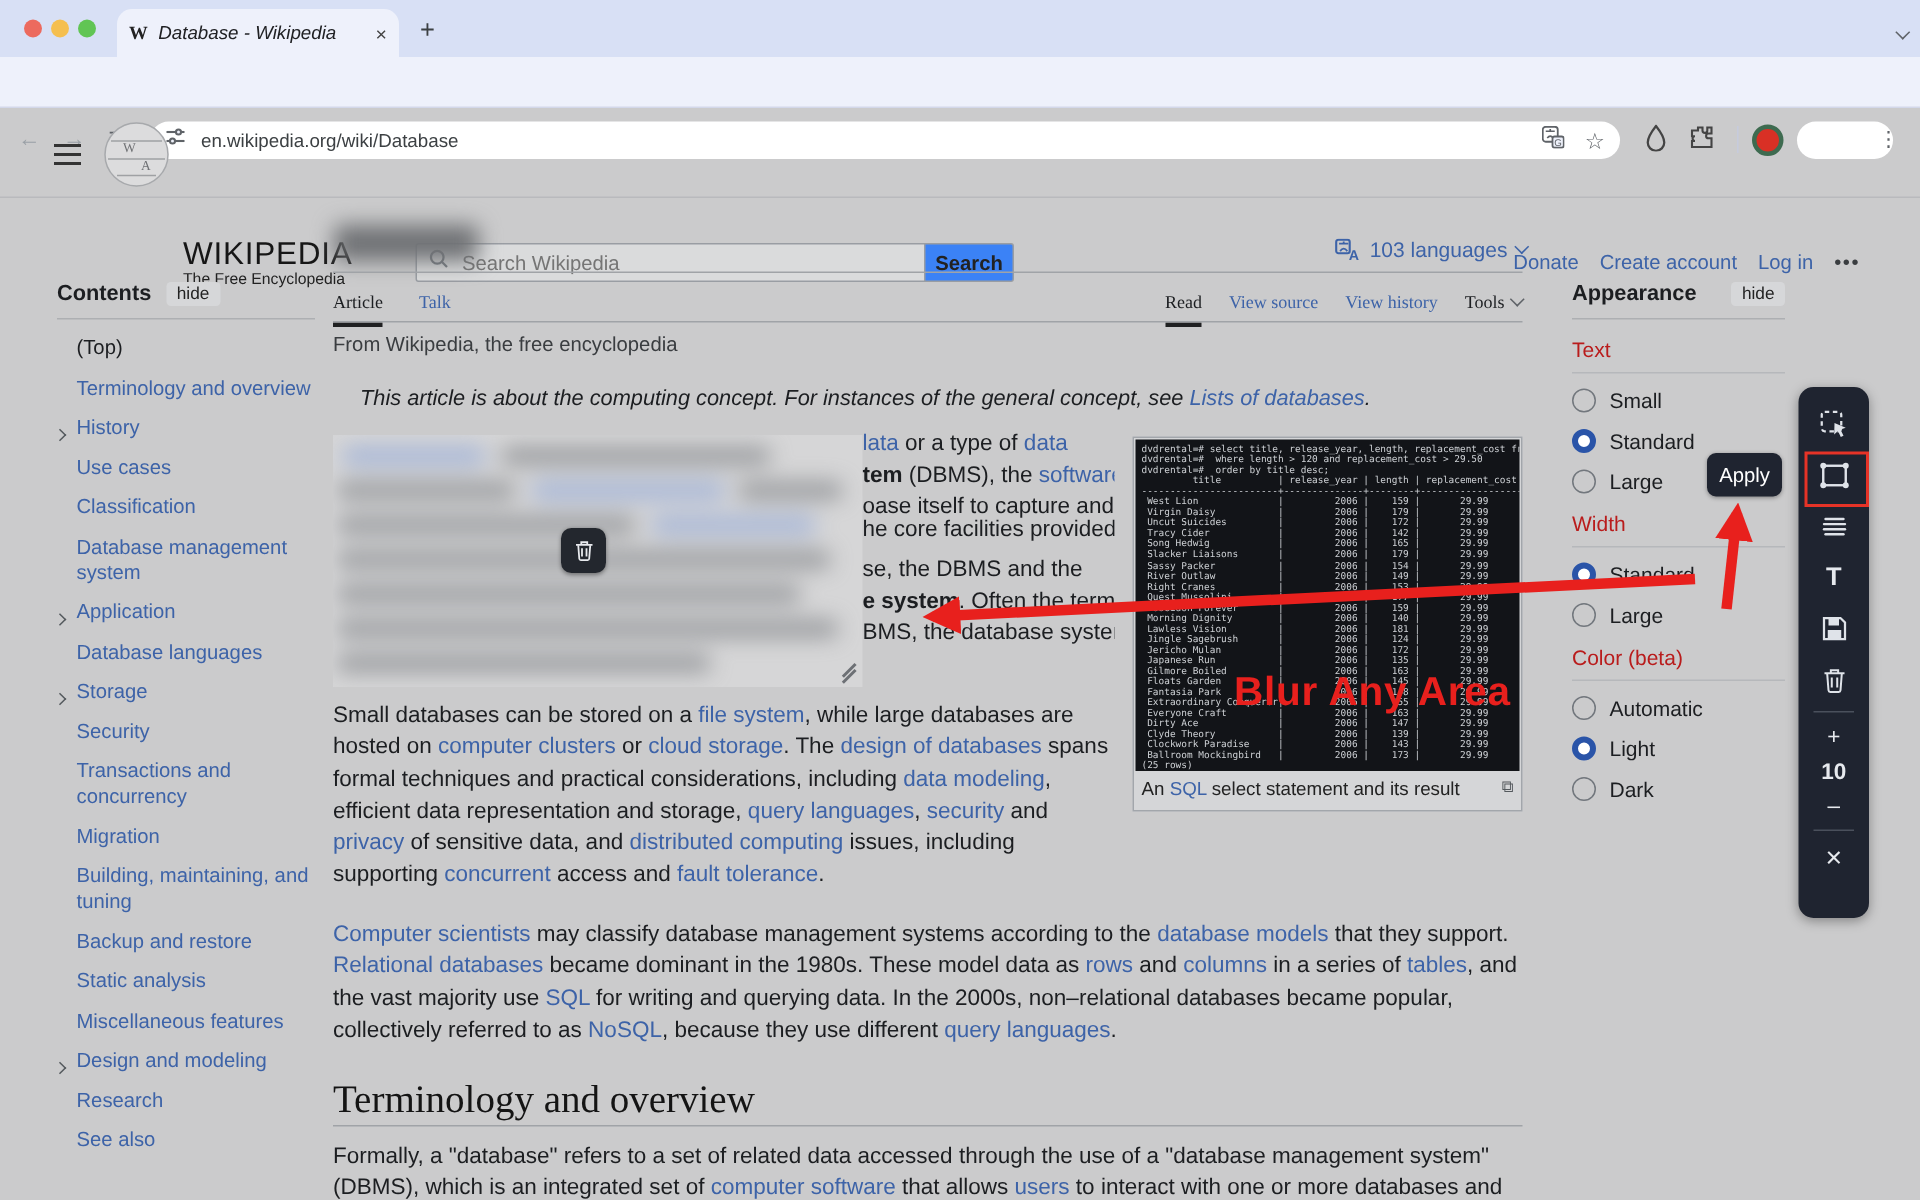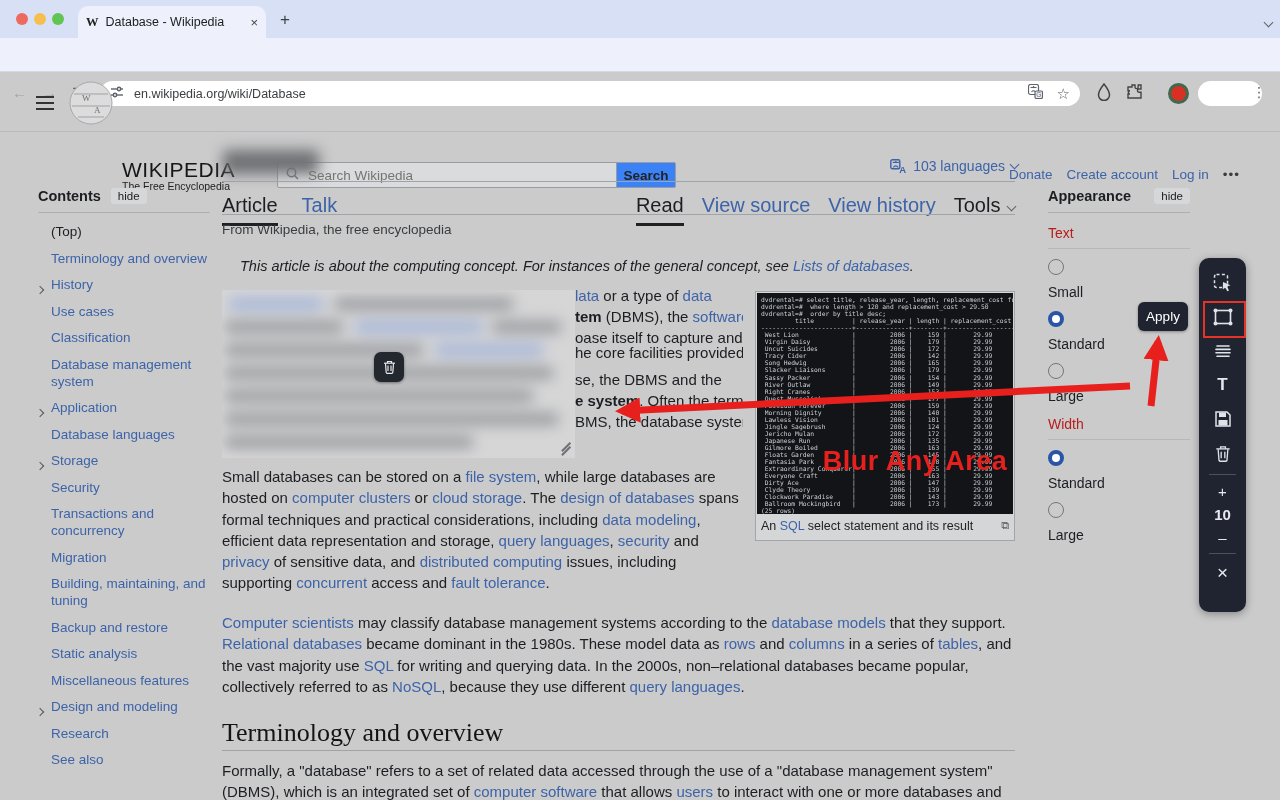--- a/index.html
+++ b/index.html
@@ -5,21 +5,21 @@
   html,body{margin:0;padding:0;background:#8e8f91;}
   #stage{position:relative;width:1280px;height:800px;overflow:hidden;
          font-family:"Liberation Sans",sans-serif;background:#cbcbcc;color:#1c1e21;}
   .abs{position:absolute;}
   
   #tabstrip{left:0;top:0;width:1280px;height:38px;background:#d8e0f5;}
   .tl{width:12px;height:12px;border-radius:50%;top:13px;}
   #tab{left:78px;top:6px;width:188px;height:32px;background:#eef1fb;border-radius:10px 10px 0 0;
        display:flex;align-items:center;padding:0 8px;box-sizing:border-box;font-size:12.5px;color:#202124;}
   #tab .fav{font-family:"Liberation Serif",serif;font-weight:bold;margin-right:7px;color:#222;}
-  #tab .ttl{flex:1;white-space:nowrap;overflow:hidden;}
+  #tab .ttl{flex:1;white-space:nowrap;overflow:hidden;font-style:italic;}
   #tab .cls{color:#444;font-size:13px;margin-left:6px;}
   #newtab{left:280px;top:10px;font-size:17px;color:#3c4043;}
   #tabchev{right:8px;top:12px;}
   #toolbar{left:0;top:38px;width:1280px;height:34px;background:#eef1fb;border-bottom:1px solid #d3d8ea;box-sizing:border-box;}
   .navic{top:46px;font-size:15px;color:#5f6368;}
   .navic.dis{color:#9aa0a6;}
   #urlpill{left:100px;top:43px;width:980px;height:25px;background:#ffffff;border-radius:13px;
            display:flex;align-items:center;padding:0 10px;box-sizing:border-box;}
   #urltext{font-size:12.5px;color:#3c4043;margin-left:10px;flex:1;}
   .chev{display:inline-block;width:6px;height:6px;border-right:1.8px solid #5f6368;border-bottom:1.8px solid #5f6368;transform:rotate(45deg);}
@@ -45,21 +45,21 @@
   #contents{left:38px;top:188px;width:172px;font-size:13.5px;}
   #contents .hd{display:flex;align-items:center;gap:10px;font-weight:bold;font-size:14.5px;padding-bottom:8px;border-bottom:1px solid #adafb2;margin-bottom:10px;}
   .chip{background:#d6d7d9;border-radius:3px;font-size:11.5px;font-weight:normal;padding:2px 7px;color:#222;}
   .citem{position:relative;padding-left:13px;margin-bottom:9.5px;line-height:17px;}
   .citem .cv{position:absolute;left:-1px;top:4px;}
   .chevr{display:inline-block;width:5px;height:5px;border-right:1.6px solid #54595d;border-bottom:1.6px solid #54595d;transform:rotate(-45deg);}
   
   #titleblur{left:223px;top:150px;width:96px;height:24px;background:#6f7174;border-radius:4px;filter:blur(7px);}
   .hr{height:1px;background:#a0a3a7;}
   #langbar{right:262px;top:158px;display:flex;align-items:center;gap:6px;font-size:14px;color:#3d63a8;}
-  #tabsrow{left:222px;top:194px;width:793px;font-size:20px;display:flex;}
+  #tabsrow{left:222px;top:194px;width:793px;font-size:12px;display:flex;font-family:Liberation Serif, serif;}
   .vtab{margin-right:24px;padding-bottom:6px;}
   .vtab.on{border-bottom:3px solid #202122;}
   #fromline{left:222px;top:222px;font-size:13.5px;color:#3a3d40;}
   #hatnote{left:240px;top:258px;width:770px;font-style:italic;font-size:14.5px;}
   .leadline{left:575px;width:168px;height:21px;font-size:15px;white-space:nowrap;overflow:hidden;}
   .b{font-weight:bold;}
   #blurzone{left:222px;top:290px;width:353px;height:168px;overflow:hidden;background:rgba(255,255,255,.22);}
   #blurzone .wrap{position:absolute;inset:0;filter:blur(7px);}
   #blurzone .s{position:absolute;height:12px;border-radius:6px;background:rgba(120,123,128,.65);}
   #blurzone .sb{background:rgba(148,170,215,.75);}
@@ -74,21 +74,21 @@
   #term{width:256px;height:221px;background:#121418;overflow:hidden;}
   #term pre{margin:0;padding:3px 4px;font-family:"DejaVu Sans Mono",monospace;font-size:6.3px;line-height:7.05px;color:#ced1d5;}
   #figcap{display:flex;align-items:flex-start;gap:16px;padding:5px 4px 6px 4px;font-size:12.5px;color:#222;justify-content:flex-end;}
   #figcap .cap{flex:1;}
   #expand{font-size:11px;color:#54595d;}
   
   #appear{left:1048px;top:188px;width:142px;font-size:14px;}
   #appear .hd{display:flex;align-items:center;justify-content:space-between;font-weight:bold;font-size:14.5px;padding-bottom:8px;border-bottom:1px solid #adafb2;}
   .grp{margin-top:12px;}
   .grp .gl{color:#b91c1c;padding-bottom:7px;border-bottom:1px solid #b6b8bb;margin-bottom:10px;}
-  .radio{display:flex;gap:9px;margin-bottom:11px;flex-direction:column;}
+  .radio{display:flex;align-items:center;gap:9px;margin-bottom:11px;}
   .rdot{width:16px;height:16px;border-radius:50%;border:1.6px solid #72777d;background:transparent;box-sizing:border-box;}
   .radio.sel .rdot{border:4.8px solid #2a54a8;background:#fff;}
   #applybtn{left:1138px;top:302px;width:50px;height:29px;background:#1f2430;color:#fff;border-radius:6px;
             font-size:13.5px;display:flex;align-items:center;justify-content:center;z-index:60;box-shadow:0 1px 3px rgba(0,0,0,.35);}
   
   #btb{left:1199px;top:258px;width:47px;height:354px;background:#1f2430;border-radius:10px;z-index:55;
        display:flex;flex-direction:column;align-items:center;box-shadow:0 2px 8px rgba(0,0,0,.35);}
   .tbi{width:47px;height:34px;display:flex;align-items:center;justify-content:center;color:#dfe3e9;}
   .tbi svg{display:block;}
   .tdiv{width:27px;height:1px;background:#4a505c;margin:4px 0;}
@@ -359,20 +359,35 @@
           <div class="gl">Width</div>
           <div class="radio sel">
             <span class="rdot"></span>
             <span>Standard</span>
           </div>
           <div class="radio">
             <span class="rdot"></span>
             <span>Large</span>
           </div>
         </div>
+        <div class="grp">
+          <div class="gl">Color (beta)</div>
+          <div class="radio">
+            <span class="rdot"></span>
+            <span>Automatic</span>
+          </div>
+          <div class="radio sel">
+            <span class="rdot"></span>
+            <span>Light</span>
+          </div>
+          <div class="radio">
+            <span class="rdot"></span>
+            <span>Dark</span>
+          </div>
+        </div>
       </div>
   </div>
   <div class="abs" id="applybtn">Apply</div>
 
   <div class="abs" id="btb">
     <div class="tbi" style="margin-top:8px">
       <svg width="20" height="20" viewBox="0 0 20 20">
           <rect x="1.5" y="1.5" width="13" height="13" rx="2" fill="none" stroke="#dfe3e9" stroke-width="1.5" stroke-dasharray="3 2.4"></rect>
           <path d="M10 9 L17.5 12.2 L14 13.4 L16 17.5 L14.2 18.3 L12.3 14.3 L9.8 16.6 z" fill="#dfe3e9"></path>
         </svg>

